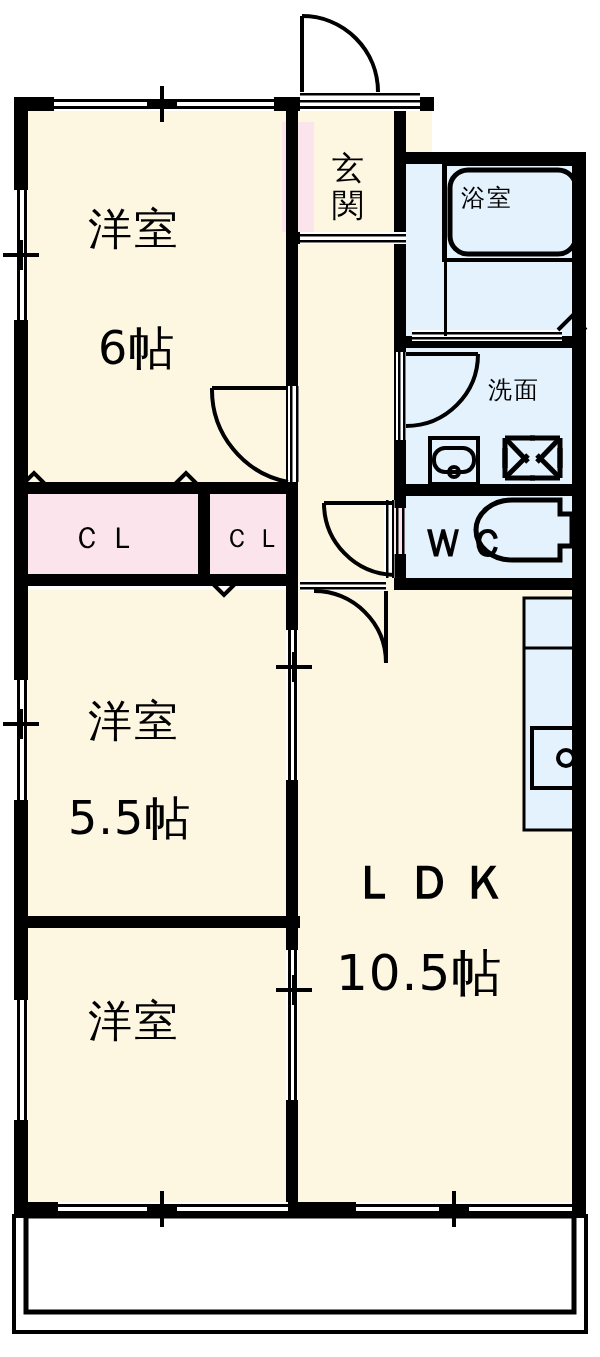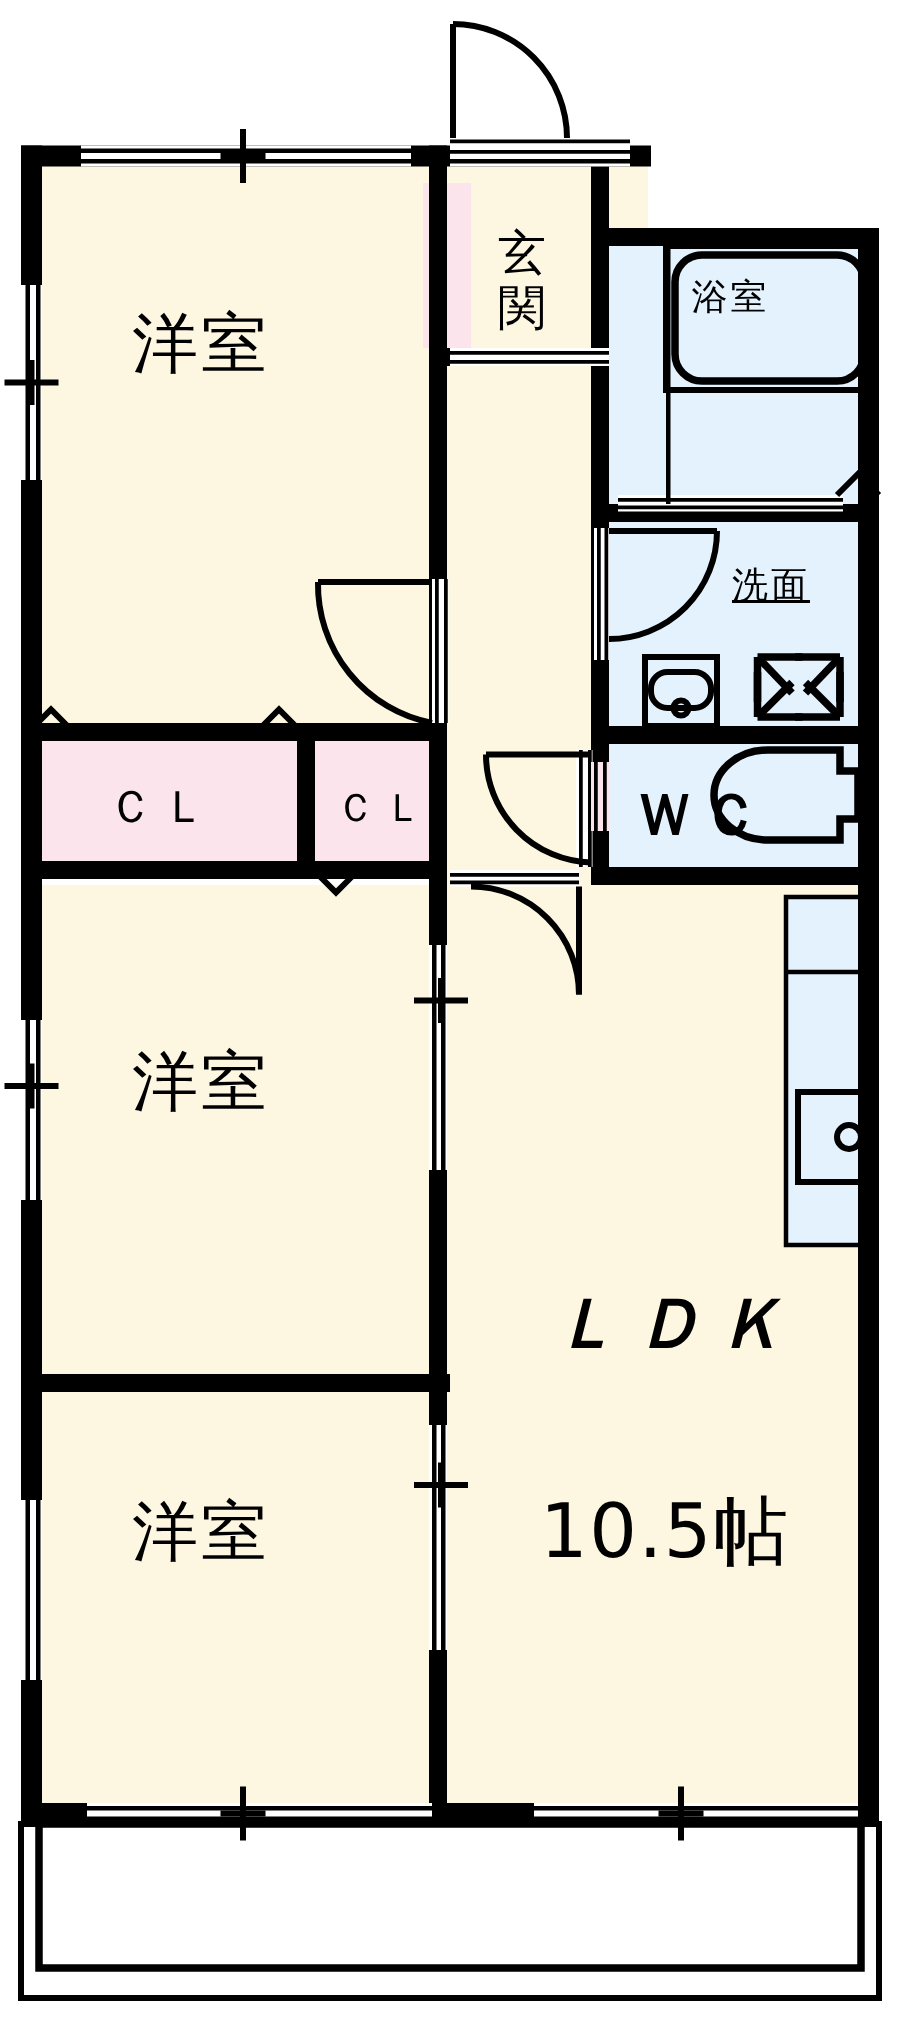--- a/index.html
+++ b/index.html
@@ -262,34 +262,36 @@
   </g>
 
   <g>
     <rect x="14" y="1216" width="572" height="116" fill="none" stroke="#000" stroke-width="4"></rect>
     <rect x="26" y="1216" width="548" height="96" fill="none" stroke="#000" stroke-width="5"></rect>
   </g>
 
 </svg>
 
 <div class="lbl room-name" style="left:88px;top:200px;">洋室</div>
+<div class="lbl room-size" style="left:98px;top:318px;">6帖</div>
 
 <div class="lbl genkan-lbl" style="left:332px;top:152px;">玄</div>
 <div class="lbl genkan-lbl" style="left:332px;top:189px;">関</div>
 
 <div class="lbl small-name" style="left:461px;top:182px;">浴室</div>
 
-<div class="lbl small-name" style="left:488px;top:374px;text-decoration:underline;">洗面</div>
+<div class="lbl small-name" style="left:488px;top:374px;">洗面</div>
 
 <div class="lbl wc-lbl" style="left:424px;top:518px;">ＷＣ</div>
 
 <div class="lbl cl-lbl" style="left:72px;top:518px;">ＣＬ</div>
 <div class="lbl cl-lbl" style="left:224px;top:521px;font-size:26px;">ＣＬ</div>
 
 <div class="lbl room-name" style="left:88px;top:692px;">洋室</div>
+<div class="lbl room-size" style="left:68px;top:788px;">5.5帖</div>
 
 <div class="lbl room-name" style="left:88px;top:992px;">洋室</div>
 
-<div class="lbl ldk-lbl" style="left:368px;top:852px;font-style:italic;">ＬＤＫ</div>
-<div class="lbl ldk-size" style="left:360px;top:940px;margin-top:48px;">10.5帖</div>
+<div class="lbl ldk-lbl" style="left:352px;top:852px;">ＬＤＫ</div>
+<div class="lbl ldk-size" style="left:336px;top:940px;">10.5帖</div>
 
 
 </div>
 
 </body></html>

